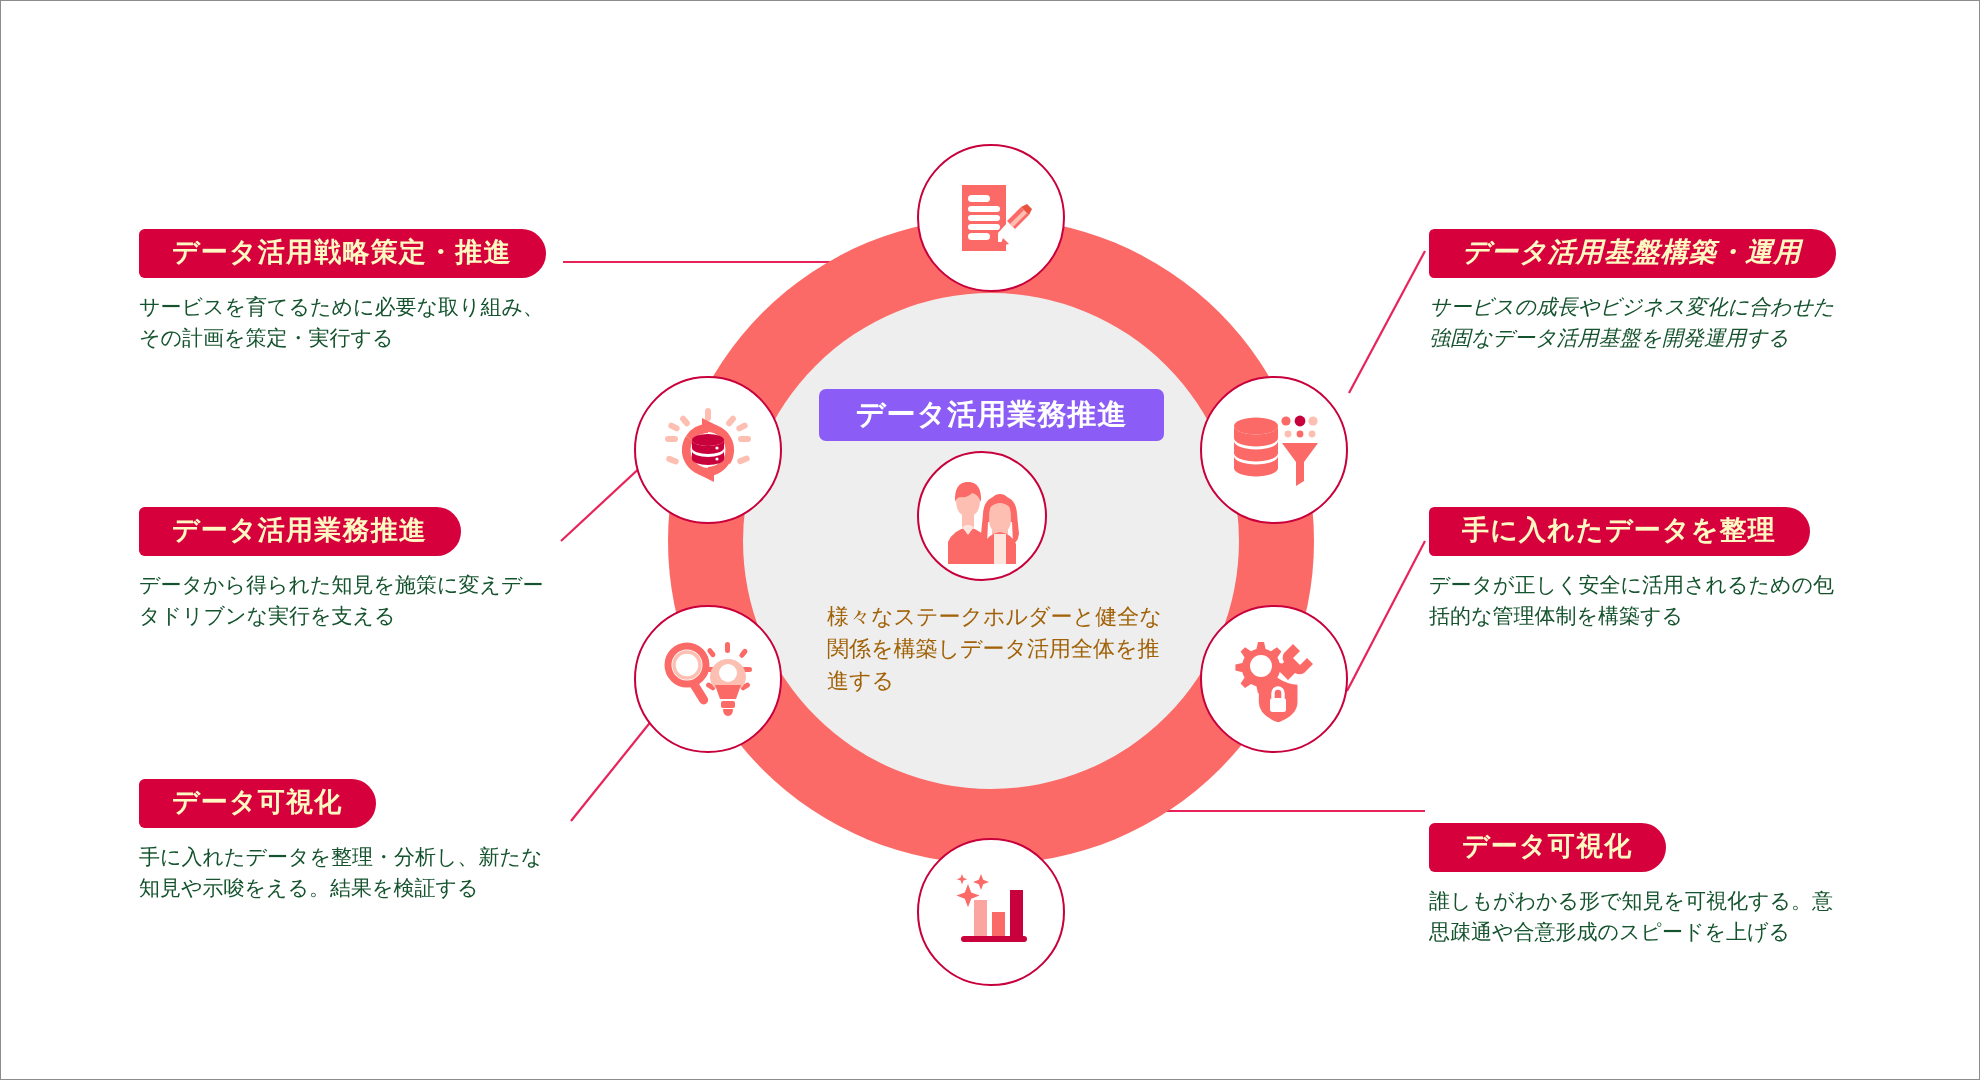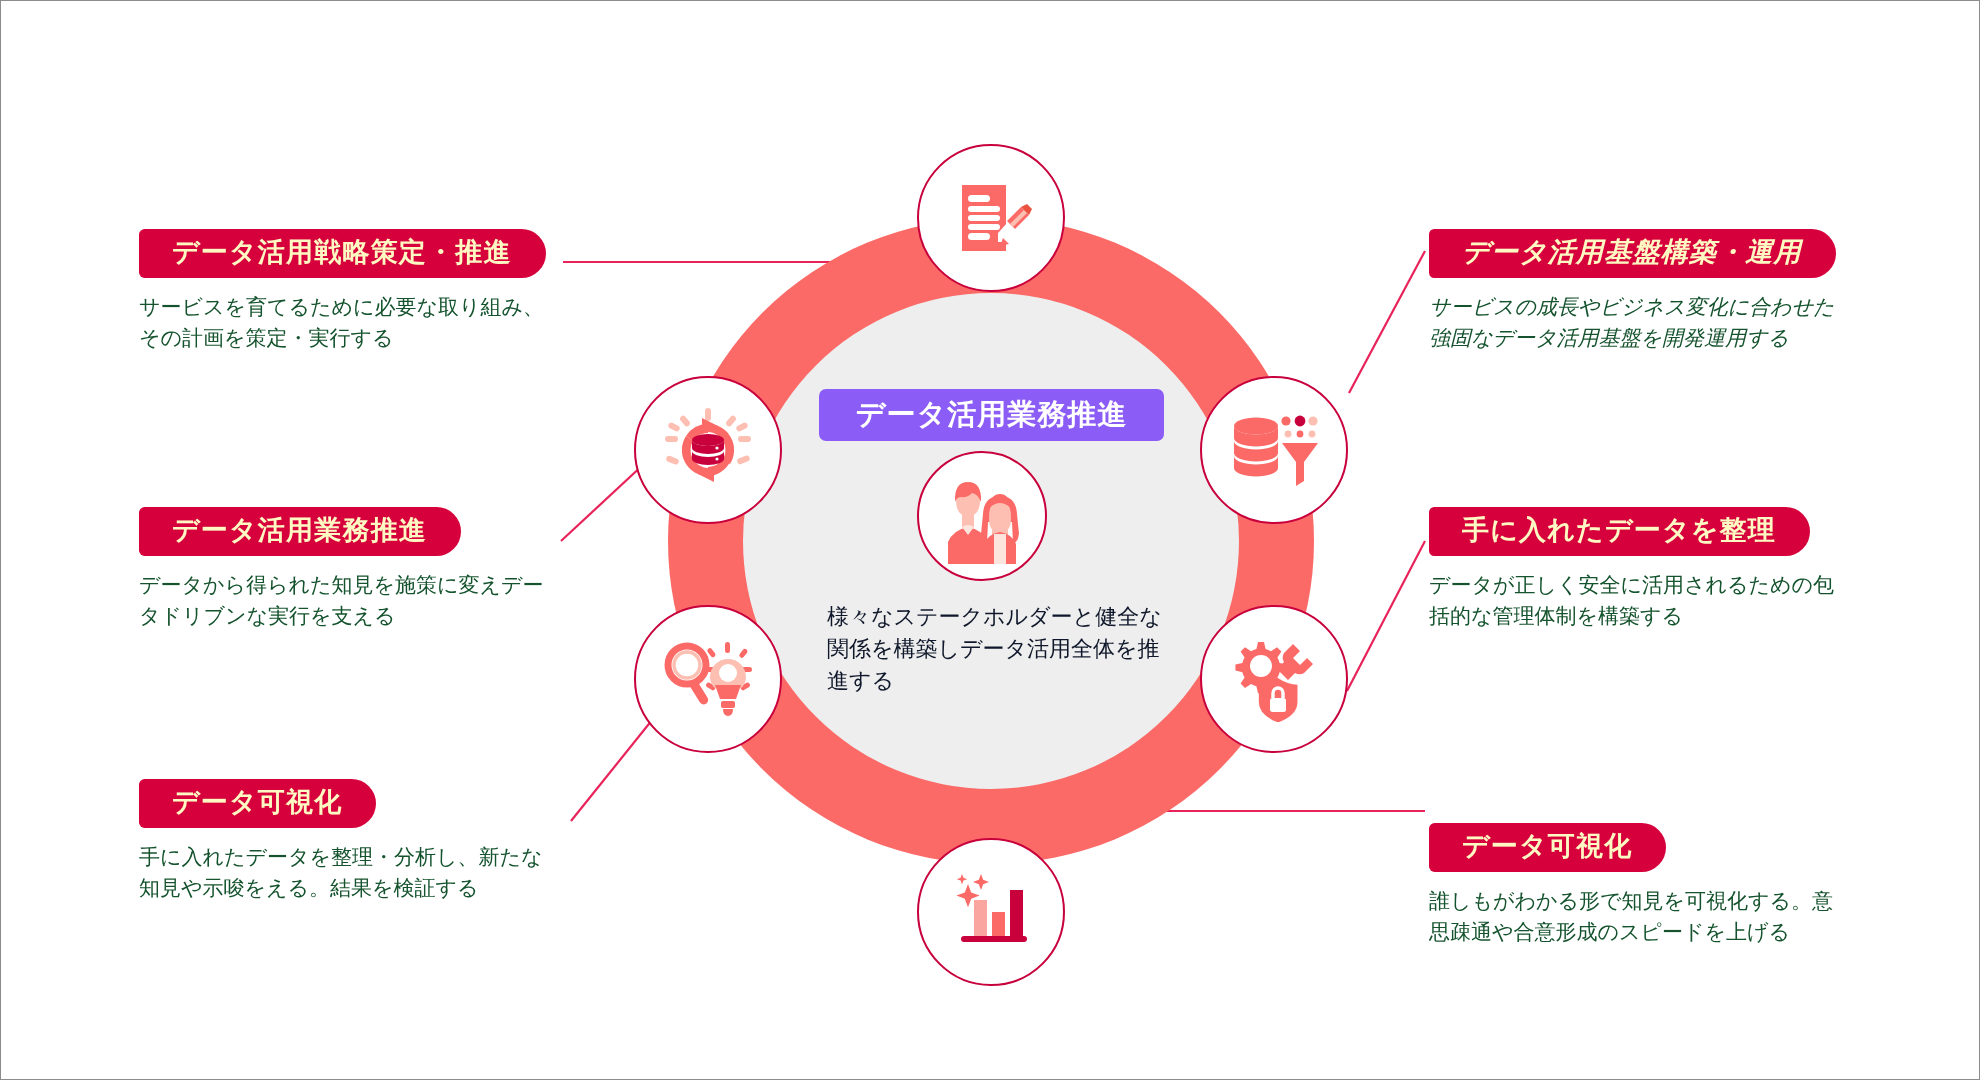--- a/index.html
+++ b/index.html
@@ -52,21 +52,21 @@
     border-radius:50%;
     background:#ffffff;
     border:2px solid #c8003c;
     box-sizing:border-box;
     display:flex;align-items:center;justify-content:center;
     overflow:hidden;
   }
   .center-desc{
     position:absolute;
     left:826px;top:600px;width:345px;
-    color:#0f172a;font-size:22px;line-height:1.45;
+    color:#a16207;font-size:22px;line-height:1.45;
     text-align:left;
   }
 
   
   .node{
     position:absolute;
     width:148px;height:148px;border-radius:50%;
     background:#ffffff;
     border:2px solid #c8003c;
     box-sizing:border-box;

